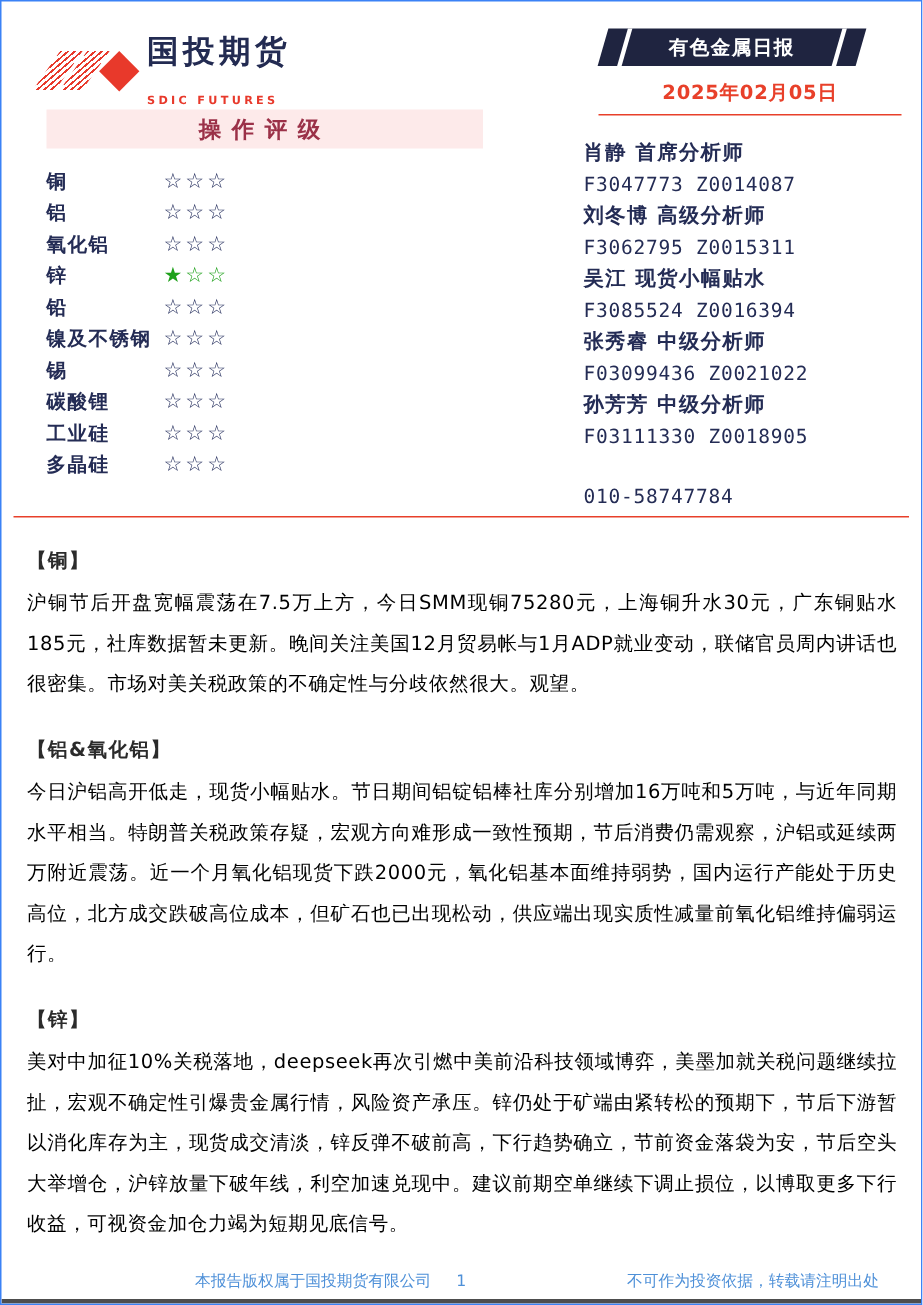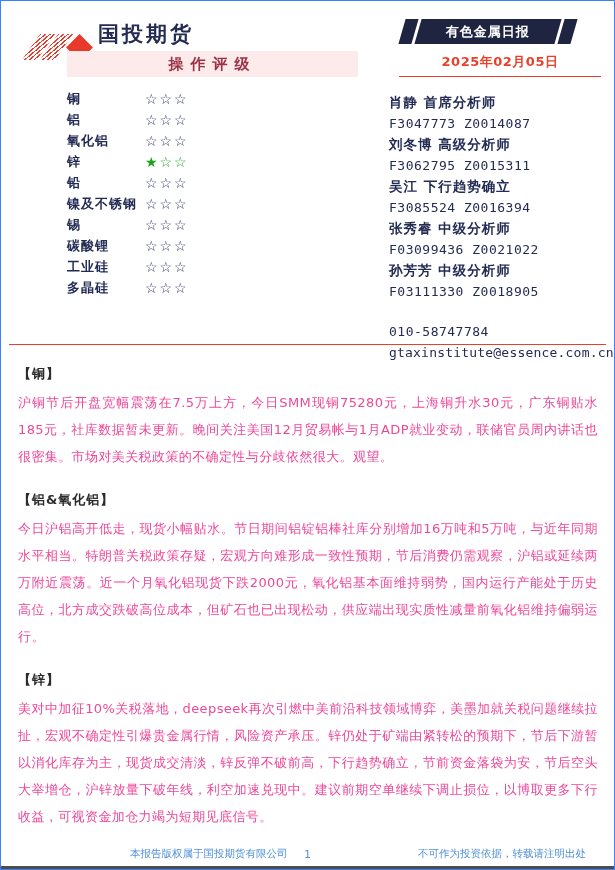--- a/index.html
+++ b/index.html
@@ -34,21 +34,21 @@
   }
   .banner:before { left:13px; }
   .banner:after { right:13px; }
   .banner-text { transform:skewX(16deg); color:#ffffff; font-size:13px; font-weight:bold; letter-spacing:1px; }
   .report-date {
     margin-top:9px; text-align:center; color:#e8402a; font-size:13px; font-weight:bold;
     padding-bottom:5px; border-bottom:1px solid #e8402a; letter-spacing:0.5px;
   }
 
   
-  .ratings { position:absolute; top:50px; left:30px; width:291px;margin-left:36px; }
+  .ratings { position:absolute; top:72px; left:30px; width:291px; }
   .ratings-header {
     height:26px; background:#fdeaea; color:#9b3148; font-size:15px; font-weight:bold;
     display:flex; align-items:center; justify-content:center; letter-spacing:7px;
   }
   .rlist { margin-top:11px; }
   .rrow { display:flex; align-items:center; height:21px; }
   .rname { min-width:72px; color:#242c55; font-size:13px; font-weight:bold; letter-spacing:1px; }
   .rstars { color:#2a3361; font-size:14px; letter-spacing:2px; margin-left:6px; white-space:nowrap; }
   .rstars.green { color:#1fa11b; }
 
@@ -61,21 +61,21 @@
   .email { letter-spacing:0.2px; }
 
   
   .red-rule { position:absolute; top:343px; left:8px; right:8px; border-top:1px solid #e8402a; }
 
   
   .sections { position:absolute; top:356px; left:17px; right:16px; }
   .sec-h { margin-top:21px; margin-bottom:6px; font-size:13px; font-weight:bold; color:#2b2b2b; letter-spacing:1px; }
   .section:first-child .sec-h { margin-top:8px; }
   .sec-p {
-    font-size:13px; color:#ec4899; line-height:27px; text-align:justify;
+    font-size:13px; color:#000000; line-height:27px; text-align:justify;
     text-justify:inter-ideograph; letter-spacing:0.4px;
   }
 
   
   .footer {
     position:absolute; bottom:8px; left:28px; right:28px; display:flex; align-items:center;
     color:#4e90d8; font-size:10.5px;
   }
   .footer .f-left { flex:1; text-align:right; }
   .footer .f-page { width:40px; text-align:center; }
@@ -149,29 +149,28 @@
         <span class="rstars">☆☆☆</span>
       </div>
     </div>
   </div>
 
   <div class="analysts">
     <div class="aline aname">肖静 首席分析师</div>
     <div class="aline aid">F3047773 Z0014087</div>
     <div class="aline aname">刘冬博 高级分析师</div>
     <div class="aline aid">F3062795 Z0015311</div>
-    <div class="aline aname">吴江 下行趋势确立</div>
+    <div class="aline aname">吴江 现货小幅贴水</div>
     <div class="aline aid">F3085524 Z0016394</div>
     <div class="aline aname">张秀睿 中级分析师</div>
     <div class="aline aid">F03099436 Z0021022</div>
     <div class="aline aname">孙芳芳 中级分析师</div>
     <div class="aline aid">F03111330 Z0018905</div>
     <div class="contact">
       <div class="aline aid">010-58747784</div>
-      <div class="aline aid email">gtaxinstitute@essence.com.cn</div>
     </div>
   </div>
 
   <div class="red-rule"></div>
 
   <div class="sections">
     <div class="section">
       <div class="sec-h">【铜】</div>
       <div class="sec-p">沪铜节后开盘宽幅震荡在7.5万上方，今日SMM现铜75280元，上海铜升水30元，广东铜贴水185元，社库数据暂未更新。晚间关注美国12月贸易帐与1月ADP就业变动，联储官员周内讲话也很密集。市场对美关税政策的不确定性与分歧依然很大。观望。</div>
     </div>

